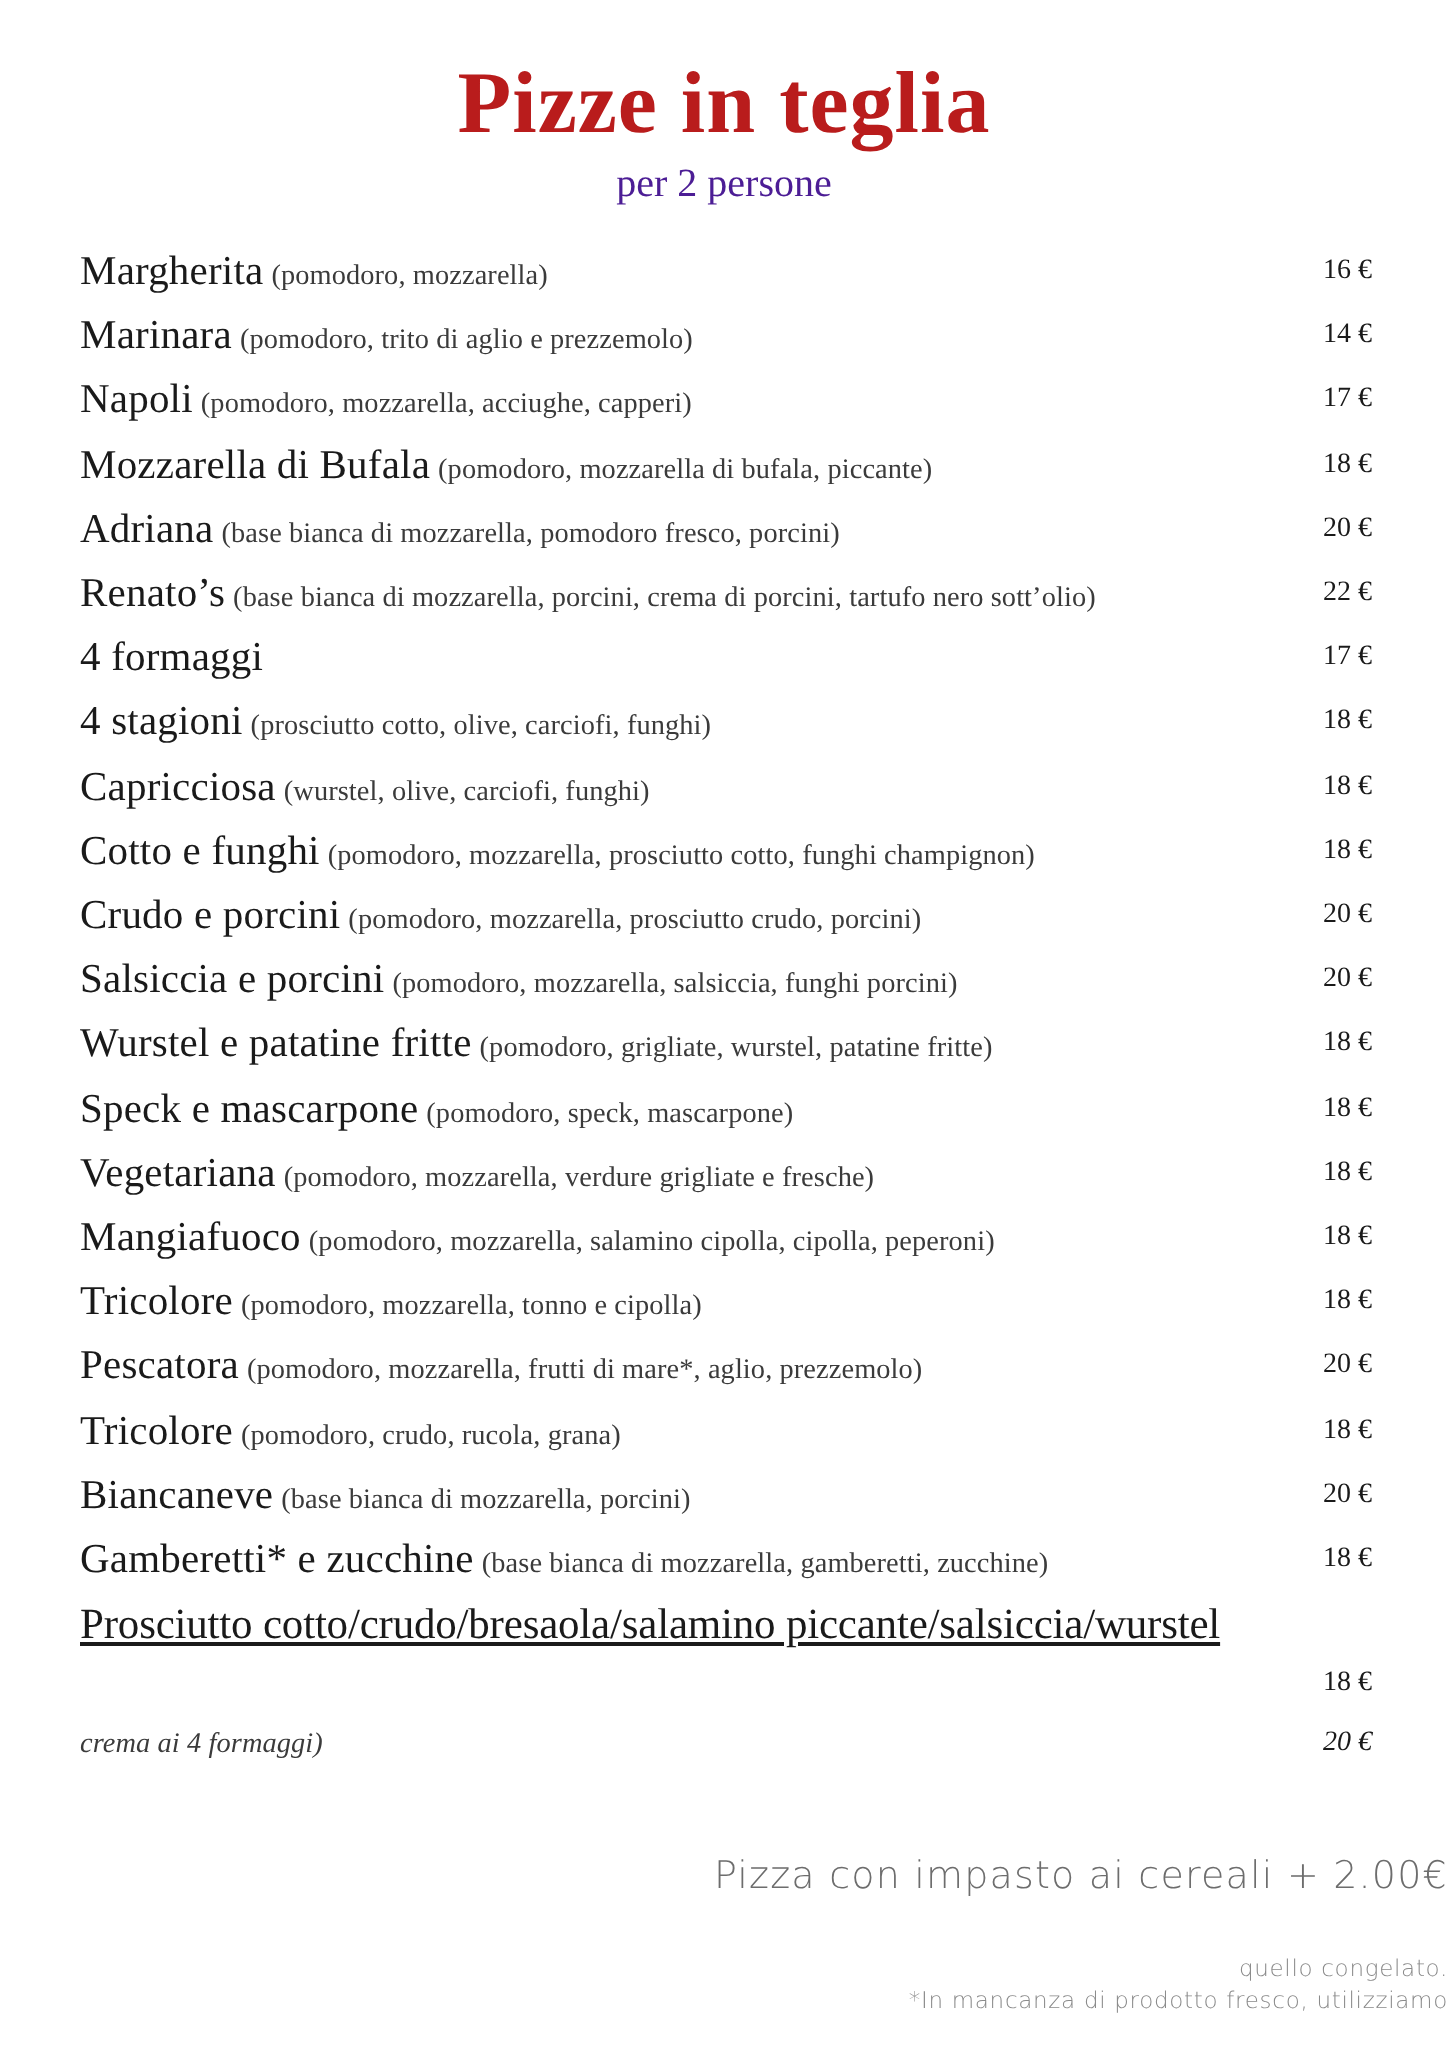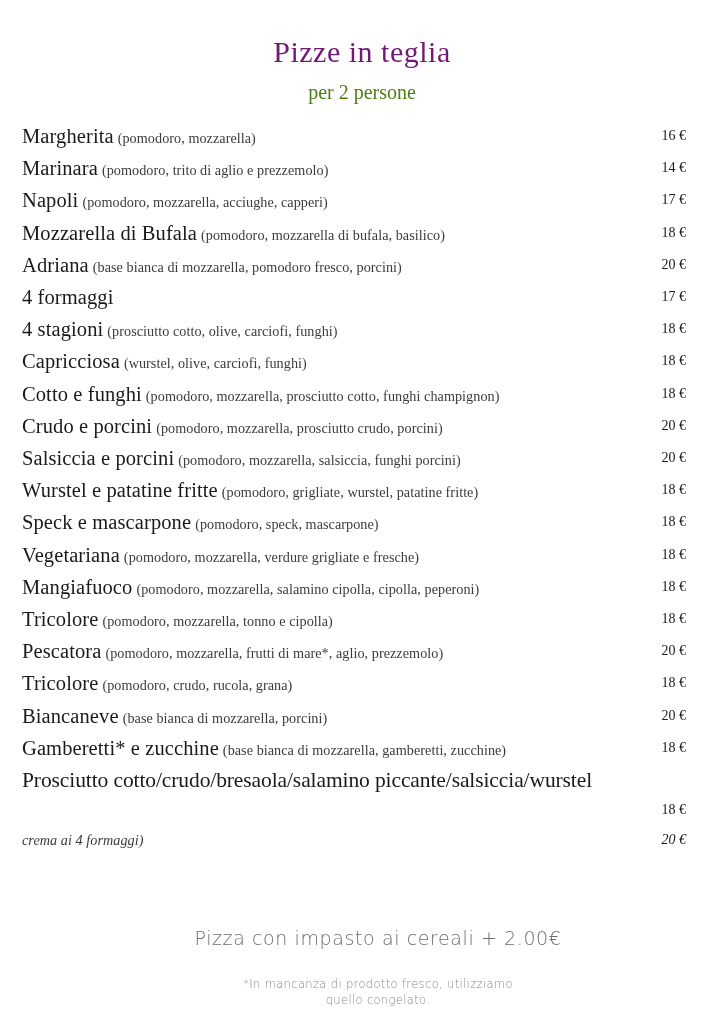--- a/index.html
+++ b/index.html
@@ -24,40 +24,40 @@
     padding: 0;
   }
 
   
   .header {
     text-align: center;
     padding-top: 28px;
   }
   .menu-title {
     font-family: "Liberation Serif", "DejaVu Serif", serif;
-    font-weight: 400;
-    font-size: 30px;
+    font-weight: 700;
+    font-size: 44px;
     line-height: 48px;
     letter-spacing: 0.5px;
-    color: #701a75;
+    color: #b91c1c;
     margin: 0;
   }
   .menu-subtitle {
     font-family: "Liberation Serif", "DejaVu Serif", serif;
     font-weight: 400;
     font-size: 20px;
     line-height: 24px;
-    color: #4d7c0f;
+    color: #4c1d95;
     margin: 4px 0 0 0;
   }
 
   
   .items {
     margin-top: 17px;
-    padding: 0 38px 0 22px;
+    padding: 0 38px 0 40px;
   }
 
   .item-row {
     position: relative;
     display: block;
     min-height: 30px;
     line-height: 30.2px;
     white-space: nowrap;
   }
   .item-row.wrap {
@@ -88,20 +88,21 @@
     text-align: right;
     white-space: nowrap;
   }
 
   
   .item-row.wrap .item-name {
     display: block;
     font-size: 21.5px;
     line-height: 30px;
     letter-spacing: -0.1px;
+    text-decoration: underline;
   }
   .item-row.wrap .desc-line {
     display: block;
     position: relative;
     line-height: 30px;
     min-height: 30px;
   }
   .item-row.wrap .desc-line .item-price {
     top: 0;
   }
@@ -119,23 +120,23 @@
     position: relative;
     line-height: 30px;
     min-height: 30px;
     font-style: italic;
   }
 
   
   .footer {
     position: absolute;
     left: 0;
-    right: 12px;
+    right: 0;
     bottom: 16px;
-    text-align: center;
+    text-align: right;
     padding-left: 44px;
   }
   .cereal-note {
     font-family: "DejaVu Sans", "Liberation Sans", sans-serif;
     font-weight: 300;
     font-size: 19px;
     line-height: 24px;
     letter-spacing: 0.6px;
     color: #6d6d6d;
     margin: 0 0 26px 0;
@@ -158,22 +159,23 @@
 
   <div class="header">
     <h1 class="menu-title">Pizze in teglia</h1>
     <p class="menu-subtitle">per 2 persone</p>
   </div>
 
   <div class="items" id="items-container">
       <div class="item-row"><span class="item-name">Margherita</span> <span class="item-desc">(pomodoro, mozzarella)</span><span class="item-price">16 €</span></div>
       <div class="item-row"><span class="item-name">Marinara</span> <span class="item-desc">(pomodoro, trito di aglio e prezzemolo)</span><span class="item-price">14 €</span></div>
       <div class="item-row"><span class="item-name">Napoli</span> <span class="item-desc">(pomodoro, mozzarella, acciughe, capperi)</span><span class="item-price">17 €</span></div>
-      <div class="item-row"><span class="item-name">Mozzarella di Bufala</span> <span class="item-desc">(pomodoro, mozzarella di bufala, basilico)</span><span class="item-price">18 €</span></div>
+      <div class="item-row"><span class="item-name">Mozzarella di Bufala</span> <span class="item-desc">(pomodoro, mozzarella di bufala, piccante)</span><span class="item-price">18 €</span></div>
       <div class="item-row"><span class="item-name">Adriana</span> <span class="item-desc">(base bianca di mozzarella, pomodoro fresco, porcini)</span><span class="item-price">20 €</span></div>
+      <div class="item-row"><span class="item-name">Renato’s</span> <span class="item-desc">(base bianca di mozzarella, porcini, crema di porcini, tartufo nero sott’olio)</span><span class="item-price">22 €</span></div>
       <div class="item-row"><span class="item-name">4 formaggi</span><span class="item-price">17 €</span></div>
       <div class="item-row"><span class="item-name">4 stagioni</span> <span class="item-desc">(prosciutto cotto, olive, carciofi, funghi)</span><span class="item-price">18 €</span></div>
       <div class="item-row"><span class="item-name">Capricciosa</span> <span class="item-desc">(wurstel, olive, carciofi, funghi)</span><span class="item-price">18 €</span></div>
       <div class="item-row"><span class="item-name">Cotto e funghi</span> <span class="item-desc">(pomodoro, mozzarella, prosciutto cotto, funghi champignon)</span><span class="item-price">18 €</span></div>
       <div class="item-row"><span class="item-name">Crudo e porcini</span> <span class="item-desc">(pomodoro, mozzarella, prosciutto crudo, porcini)</span><span class="item-price">20 €</span></div>
       <div class="item-row"><span class="item-name">Salsiccia e porcini</span> <span class="item-desc">(pomodoro, mozzarella, salsiccia, funghi porcini)</span><span class="item-price">20 €</span></div>
       <div class="item-row"><span class="item-name">Wurstel e patatine fritte</span> <span class="item-desc">(pomodoro, grigliate, wurstel, patatine fritte)</span><span class="item-price">18 €</span></div>
       <div class="item-row"><span class="item-name">Speck e mascarpone</span> <span class="item-desc">(pomodoro, speck, mascarpone)</span><span class="item-price">18 €</span></div>
       <div class="item-row"><span class="item-name">Vegetariana</span> <span class="item-desc">(pomodoro, mozzarella, verdure grigliate e fresche)</span><span class="item-price">18 €</span></div>
       <div class="item-row"><span class="item-name">Mangiafuoco</span> <span class="item-desc">(pomodoro, mozzarella, salamino cipolla, cipolla, peperoni)</span><span class="item-price">18 €</span></div>
@@ -187,18 +189,18 @@
         <span class="desc-line"><span class="item-price">18 €</span></span>
       </div>
       <div class="item-row wrap2">
         <span class="tail"><span class="item-desc">crema ai 4 formaggi)</span><span class="item-price">20 €</span></span>
       </div>
     </div>
 
   <div class="footer">
     <p class="cereal-note">Pizza con impasto ai cereali + 2.00€</p>
     <p class="disclaimer">
+      <span class="line">quello congelato.</span>
       <span class="line">*In mancanza di prodotto fresco, utilizziamo</span>
-      <span class="line">quello congelato.</span>
     </p>
   </div>
 
 </div>
 
 </body></html>

